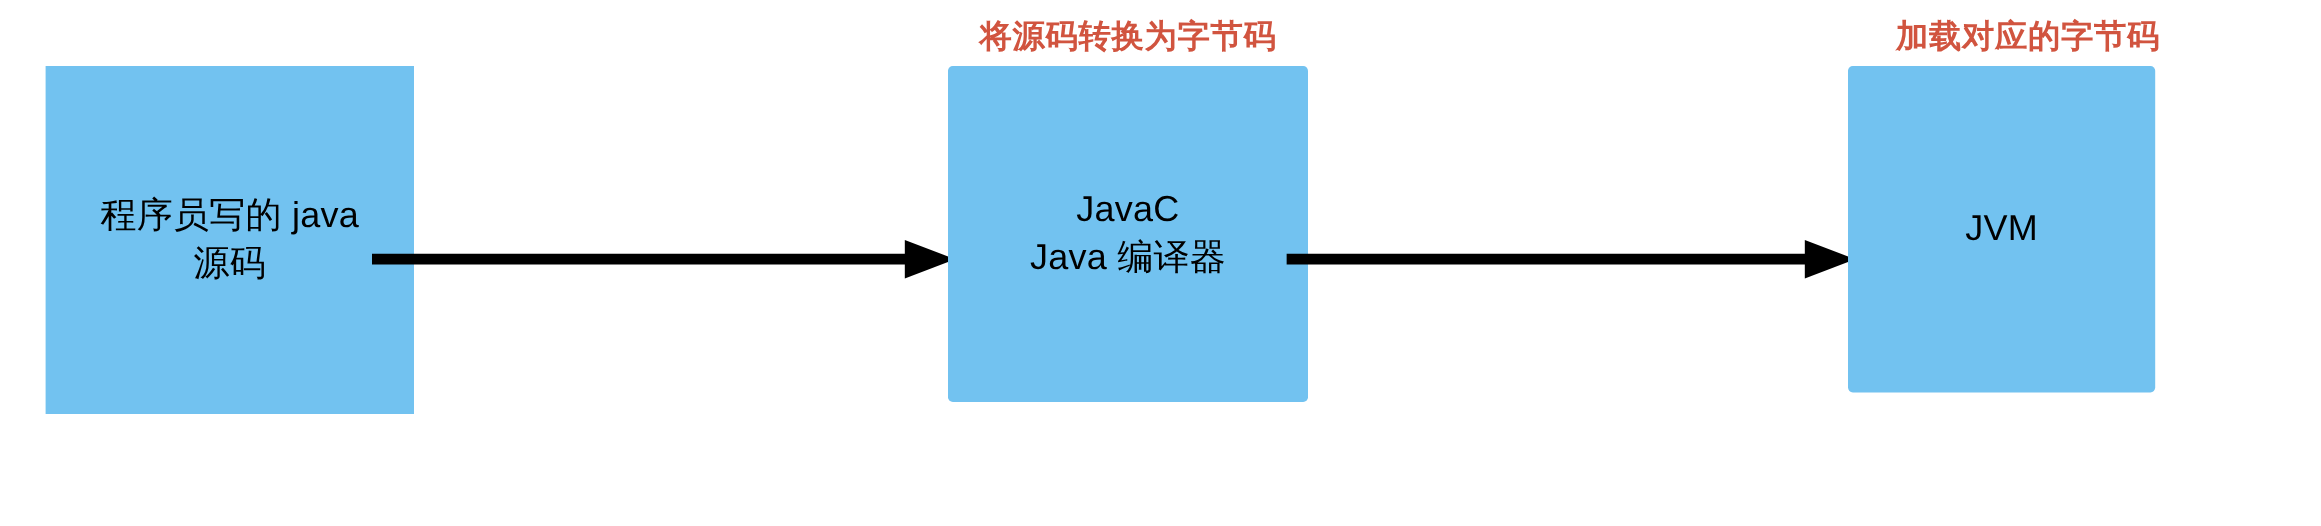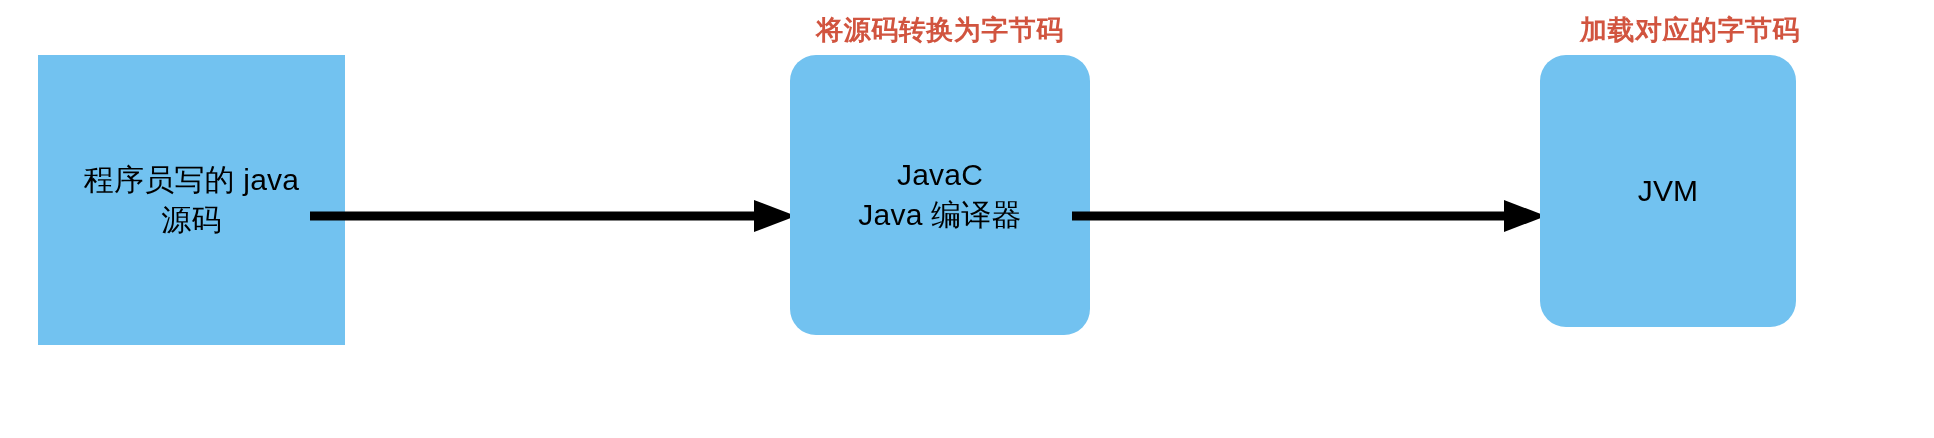--- a/index.html
+++ b/index.html
@@ -33,21 +33,21 @@
     white-space: pre-line;
     letter-spacing: 0.2px;
   }
   .node-fill-blue {
     background: #72c2f0;
   }
   .node-sharp {
     border-radius: 0;
   }
   .node-rounded {
-    border-radius: 26px;
+    border-radius: 4px;
   }
 
   #node-source {
     left: 38px;
     top: 55px;
     width: 307px;
     height: 290px;
   }
   #node-javac {
     left: 790px;

